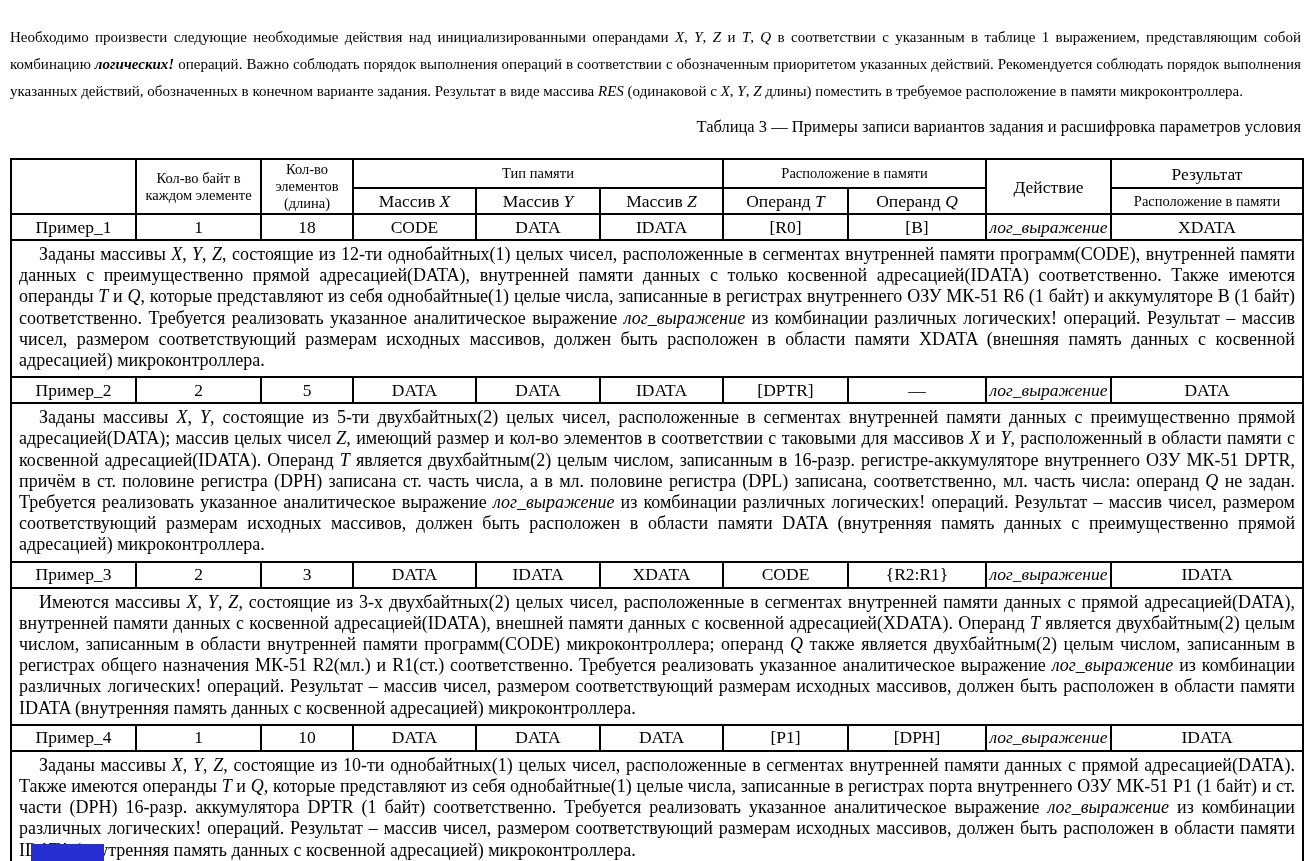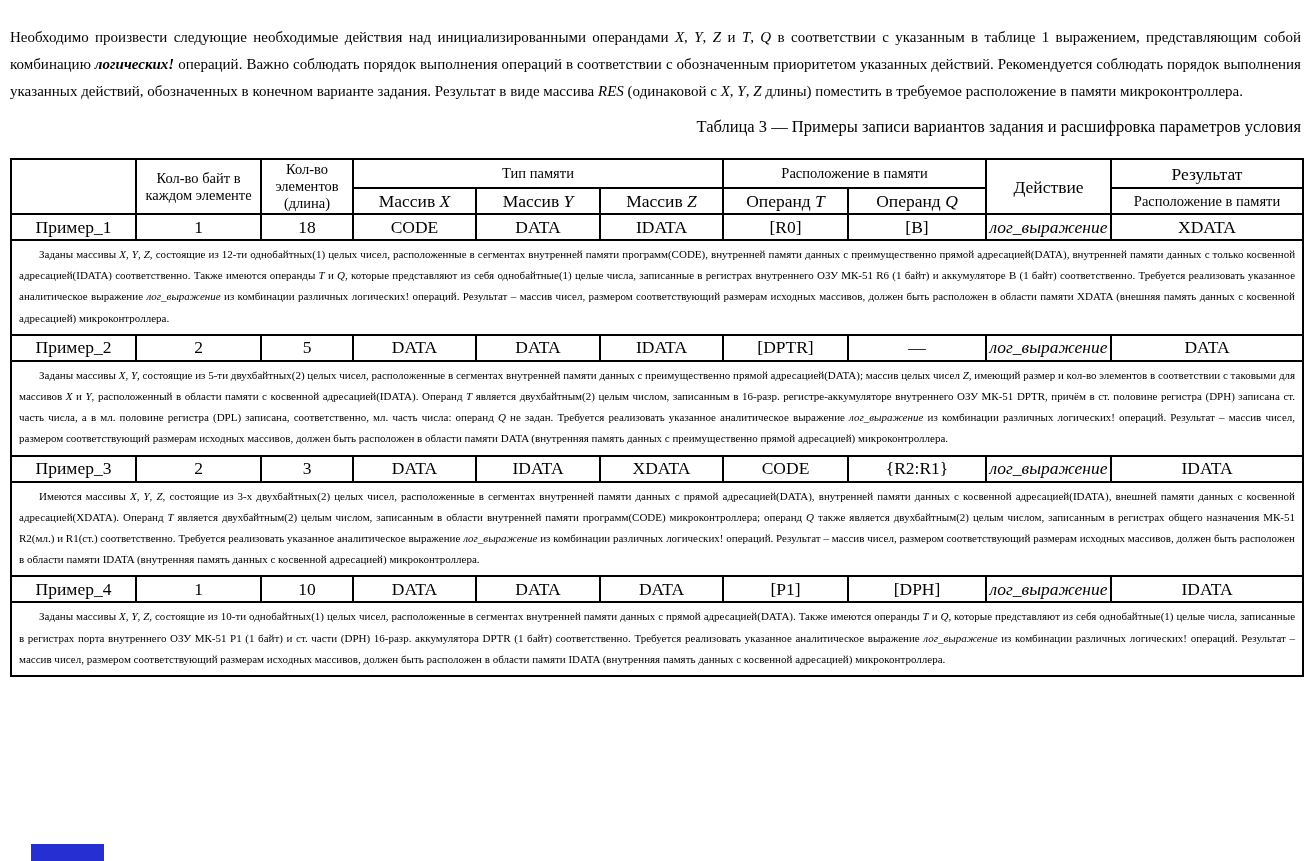--- a/index.html
+++ b/index.html
@@ -12,21 +12,21 @@
   table.doc { border-collapse:collapse; table-layout:fixed; width:1292px; }
   table.doc th, table.doc td { border:2px solid #000; padding:0 2px; font-weight:normal;
           text-align:center; vertical-align:middle; overflow:hidden; }
   th.h-small { font-size:14.5px; line-height:17px; }
   th.h-big { font-size:17.5px; line-height:20px; }
   tr.hdr1 th { height:27px; }
   tr.hdr2 th { height:24px; }
   tr.vals td { height:24px; font-size:17.5px; }
   td.name { font-size:16px; }
   td.action { font-style:italic; font-size:13.5px; }
-  tr.desc td { font-size:11px; line-height:21.2px; text-align:justify; text-indent:20px;
+  tr.desc td { font-size:18px; line-height:21.2px; text-align:justify; text-indent:20px;
           padding:3px 7px 5px 7px; vertical-align:top;border-radius:20px; }
   tr.desc td.tall { }
   .blue-part { position:absolute; left:31px; top:844px; width:73px; height:17px; }
   i { font-style:italic; }
   b i, i b { font-weight:bold; }
 </style>
 </head>
 <body>
 
 <div class="page">

